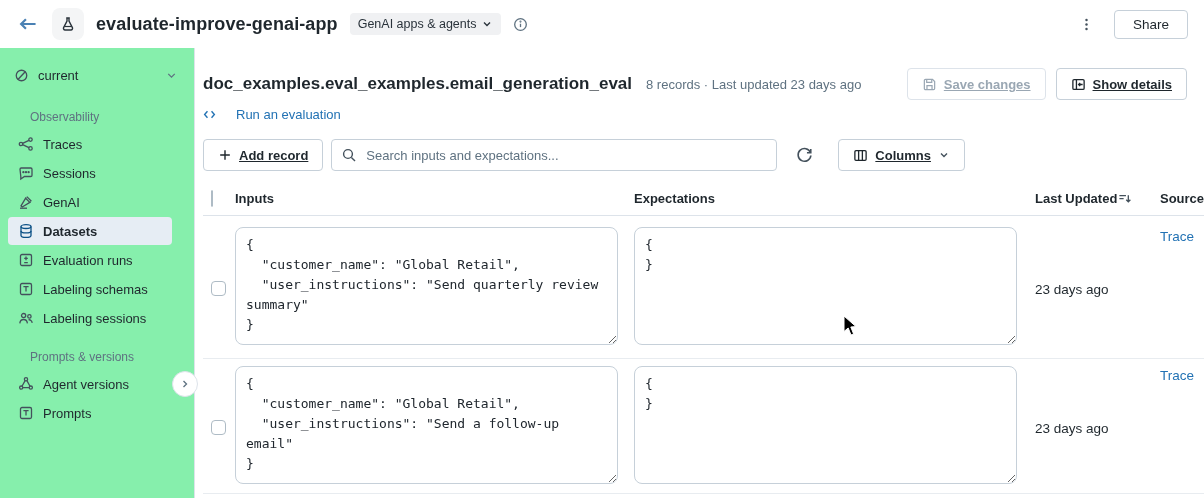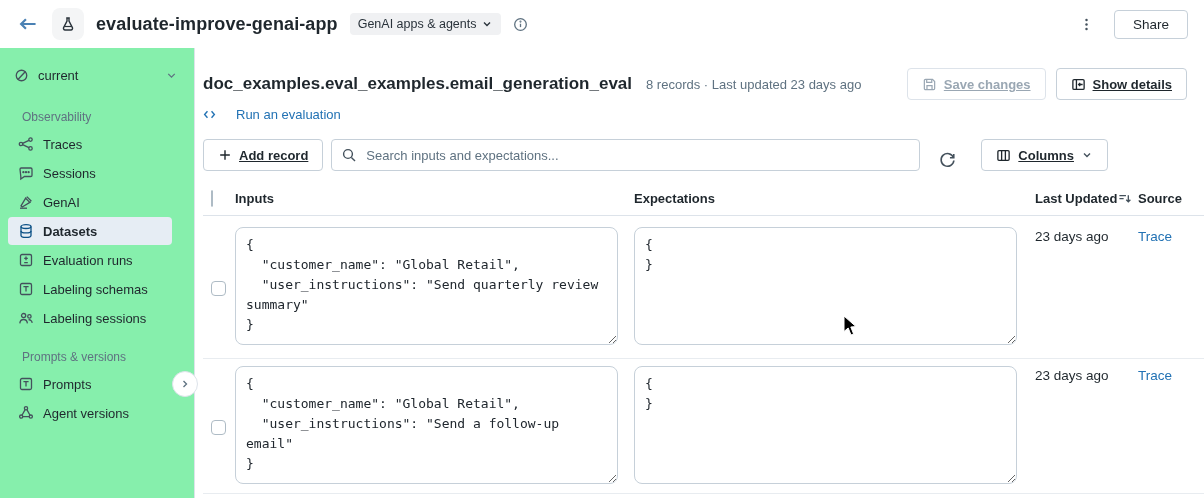--- a/index.html
+++ b/index.html
@@ -16,54 +16,54 @@
   .info-btn { margin-left:12px; color:#5F7281; cursor:pointer; }
   .topbar-right { margin-left:auto; display:flex; align-items:center; gap:18px; }
   .kebab-btn { cursor:pointer; color:#44515C; padding:2px; }
   .share-btn { border:1px solid #C6D0D9; border-radius:4px; background:#fff; padding:6px 18px; font-size:13.5px; color:#1F272D; cursor:pointer; }
 
   
   .sidebar { position:absolute; left:0; top:48px; bottom:0; width:195px; border-right:1px solid #DDE3EA; background:#86efac; padding-top:10px; }
   .version-row { display:flex; align-items:center; height:34px; padding:0 16px 0 14px; font-size:13px; cursor:pointer; }
   .version-row .v-label { margin-left:9px; }
   .version-row .chev { margin-left:auto; color:#5F7281; }
-  .side-section-label { font-size:12px; color:#5F7281; padding-left:14px; margin:18px 8px 6px; }
+  .side-section-label { font-size:12px; color:#5F7281; padding-left:14px; margin:18px 16px 6px; }
   .nav-item { display:flex; align-items:center; height:28px; margin:1px 22px 1px 8px; padding-left:10px; border-radius:4px; font-size:13px; color:#1F272D; cursor:pointer; }
   .nav-item .nav-ic { width:16px; height:16px; color:#44515C; margin-right:9px; flex:none; }
   .nav-item.active { background:#E6EDF4; font-weight:700; }
   .nav-item.active .nav-ic { color:#0B5086; }
   .collapse-btn { position:absolute; left:172px; top:371px; width:26px; height:26px; border-radius:50%; background:#fff; border:1px solid #DDE3EA; display:flex; align-items:center; justify-content:center; color:#5F7281; cursor:pointer; z-index:5; }
 
   
   .main { position:absolute; left:196px; top:48px; right:0; bottom:0; overflow:hidden; padding-left:7px; }
   .title-row { display:flex; align-items:center; margin-top:20px; padding-right:17px; }
   .ds-title { font-size:17px; font-weight:700; }
   .ds-meta { font-size:13px; color:#5F7281; margin-left:14px; white-space:nowrap; }
   .title-actions { margin-left:auto; display:flex; gap:10px; }
   .btn { display:flex; align-items:center; gap:7px; border:1px solid #C6D0D9; border-radius:4px; background:#fff; height:32px; padding:0 14px; font-size:13px; font-weight:600; color:#1F272D; cursor:pointer; white-space:nowrap;text-decoration:underline; }
   .btn.disabled { color:#9AA7B3; border-color:#DDE3EA; cursor:default; }
   .btn.disabled svg { color:#9AA7B3; }
 
   .run-link { display:flex; align-items:center; gap:20px; margin-top:7px; font-size:13px; color:#2272B4; cursor:pointer; width:max-content; }
 
-  .toolbar { display:flex; align-items:flex-end; margin-top:17px; }
+  .toolbar { display:flex; align-items:center; margin-top:17px; }
   .search-wrap { position:relative; margin-left:8px; }
-  .search-input { width:589px; height:32px; border:1px solid #C6D0D9; border-radius:4px; padding:0 10px 0 34px; font-size:13px; color:#1F272D; outline:none; font-family:inherit; }
+  .search-input { width:446px; height:32px; border:1px solid #C6D0D9; border-radius:4px; padding:0 10px 0 34px; font-size:13px; color:#1F272D; outline:none; font-family:inherit; }
   .search-input::placeholder { color:#5F7281; }
   .search-ic { position:absolute; left:10px; top:8px; color:#44515C; }
   .refresh-btn { margin-left:17px; color:#44515C; cursor:pointer; padding:2px; }
   .columns-btn { margin-left:23px; }
   .columns-btn .chev { color:#44515C; }
 
   
   .thead { display:flex; align-items:center; margin-top:20px; padding:0 0 9px 8px; border-bottom:1px solid #DDE3EA; font-size:13px; font-weight:700; }
   .col-check { width:24px; flex:none; }
   .col-inputs { width:383px; margin-right:16px; flex:none; }
   .col-exp { width:383px; margin-right:18px; flex:none; }
-  .col-upd { width:103px; flex:none; display:flex; align-items:flex-start; gap:1px; }
+  .col-upd { width:125px; flex:none; display:flex; align-items:center; gap:1px; }
   .col-src { width:80px; flex:none; }
   .checkbox { width:15px; height:15px; border:1.5px solid #AEBBC5; border-radius:4px; background:#fff; cursor:pointer; }
   .sort-ic { color:#44515C; cursor:pointer; }
 
   .trow { display:flex; border-bottom:1px solid #E8ECF0; }
   .trow.r1 { padding:11px 0 9px 8px; }
   .trow.r2 { padding:7px 0 5px 8px; }
   .trow.r3 { padding:4px 0 0 8px; border-bottom:none; }
   .trow .col-check { display:flex; align-items:center; }
   .cell-ta { width:383px; height:118px; border:1px solid #C6D0D9; border-radius:8px; padding:7px 10px; font-family:"DejaVu Sans Mono","Liberation Mono",monospace; font-size:13px; line-height:20px; color:#20272E; resize:both; background:#fff; outline:none; overflow:hidden; }
@@ -180,33 +180,33 @@
         <path d="M1.8 13.4c.3-2.4 1.9-3.9 3.8-3.9s3.5 1.5 3.8 3.9"></path>
         <circle cx="11.4" cy="6.4" r="1.7"></circle>
         <path d="M10.5 9.8c1.9-.4 3.4 1 3.7 3"></path>
       </svg>
     <span>Labeling sessions</span>
   </div>
 
   <div class="side-section-label">Prompts &amp; versions</div>
   <div class="nav-item">
     <svg class="nav-ic" viewBox="0 0 16 16" fill="none" stroke="currentColor" stroke-width="1.3">
-        <rect x="2.5" y="2.5" width="11" height="11" rx="1.5"></rect>
-        <path d="M5.4 5.6h5.2M8 5.6v5"></path>
-      </svg>
-    <span>Prompts</span>
-  </div>
-  <div class="nav-item">
-    <svg class="nav-ic" viewBox="0 0 16 16" fill="none" stroke="currentColor" stroke-width="1.3">
         <circle cx="8" cy="3.2" r="1.6"></circle>
         <circle cx="3.2" cy="11.6" r="1.6"></circle>
         <circle cx="12.8" cy="11.6" r="1.6"></circle>
         <path d="M7.1 4.6 4 10.2M8.9 4.6 12 10.2M4.8 11.6h6.4"></path>
       </svg>
     <span>Agent versions</span>
+  </div>
+  <div class="nav-item">
+    <svg class="nav-ic" viewBox="0 0 16 16" fill="none" stroke="currentColor" stroke-width="1.3">
+        <rect x="2.5" y="2.5" width="11" height="11" rx="1.5"></rect>
+        <path d="M5.4 5.6h5.2M8 5.6v5"></path>
+      </svg>
+    <span>Prompts</span>
   </div>
 </div>
 
 <div class="collapse-btn">
   <svg width="12" height="12" viewBox="0 0 16 16" fill="none" stroke="currentColor" stroke-width="1.8">
       <path d="M6 4l4 4-4 4"></path>
     </svg>
 </div>
 
 <div class="main">

